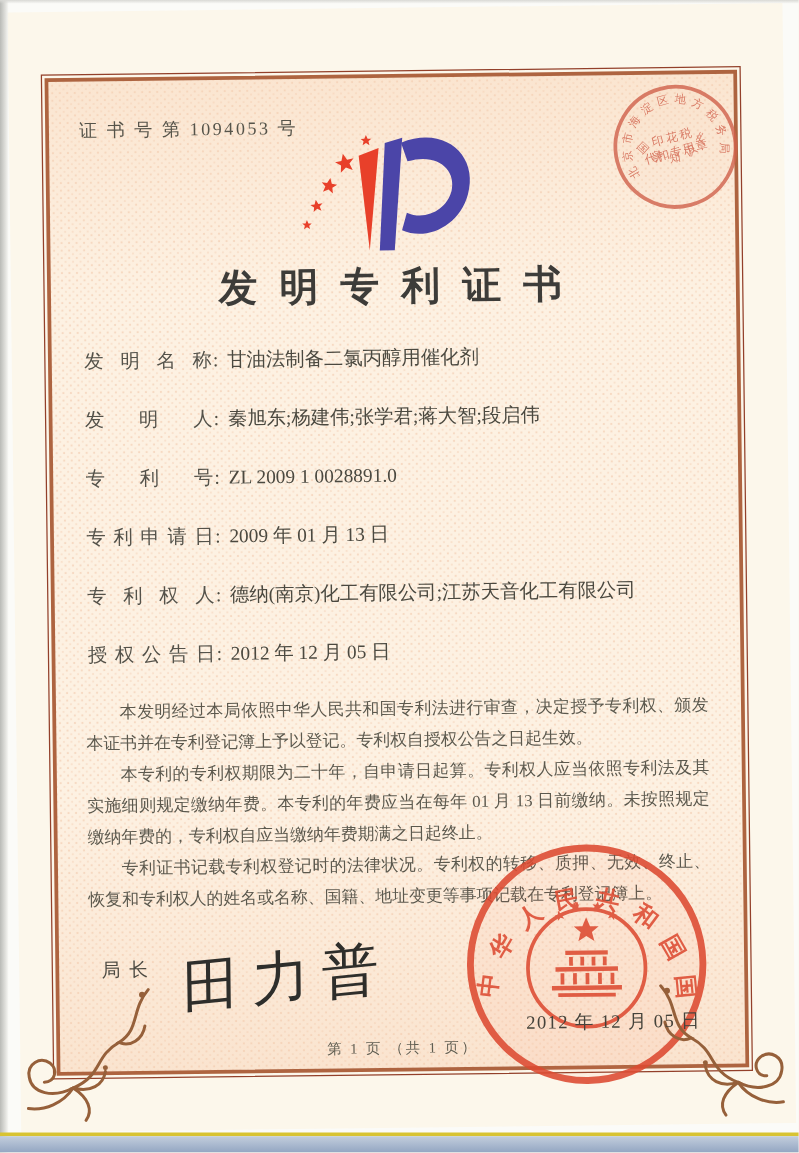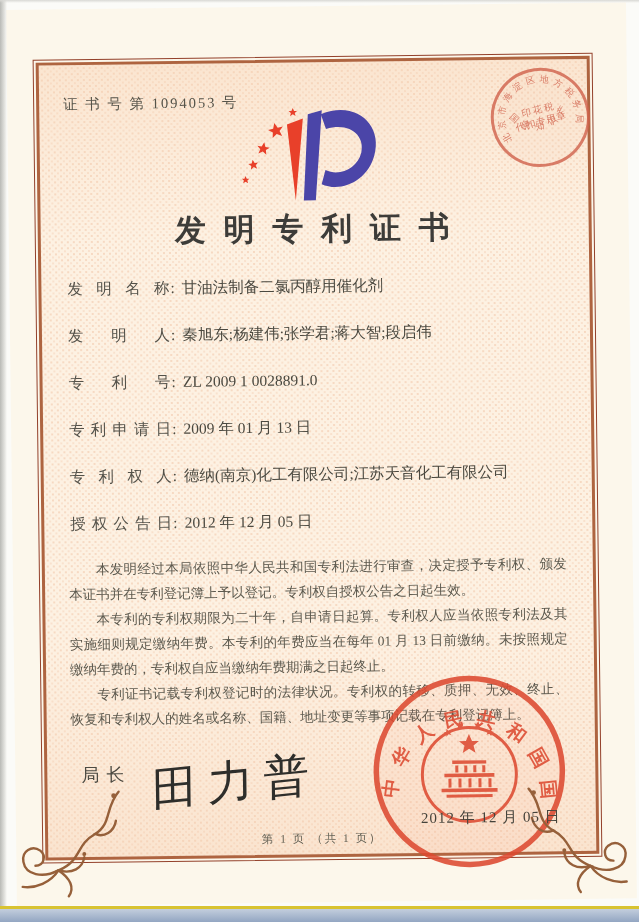--- a/index.html
+++ b/index.html
@@ -63,21 +63,21 @@
   .f-colon { display:inline-block; margin:0 7px 0 1px; }
   .f-value { color:#4b4940; }
 
   .body-text {
     position:absolute; top:492px; left:24px; right:26px;
     font-size:13.5px; line-height:25px; color:#5c594e; text-align:justify;
   }
   .body-text p { text-indent:2em; }
 
   .sign-row { position:absolute; top:688px; left:34px; white-space:nowrap; }
-  .sign-title { font-size:18px; letter-spacing:7px; color:#4c4a42; vertical-align:18px; }
+  .sign-title { font-size:15px; letter-spacing:7px; color:#4c4a42; vertical-align:18px; }
   .sign-name {
     display:inline-block; margin-left:16px;
     font-size:46px; letter-spacing:10px; color:#2e2e2b;
     transform:rotate(-5deg) skewX(-5deg);
   }
 
   .main-seal { position:absolute; left:317px; top:606px; opacity:.88; }
   .seal-date {
     position:absolute; left:338px; top:748px; width:210px; text-align:center;
     font-size:15px; letter-spacing:1px; color:#45433b; z-index:6;

